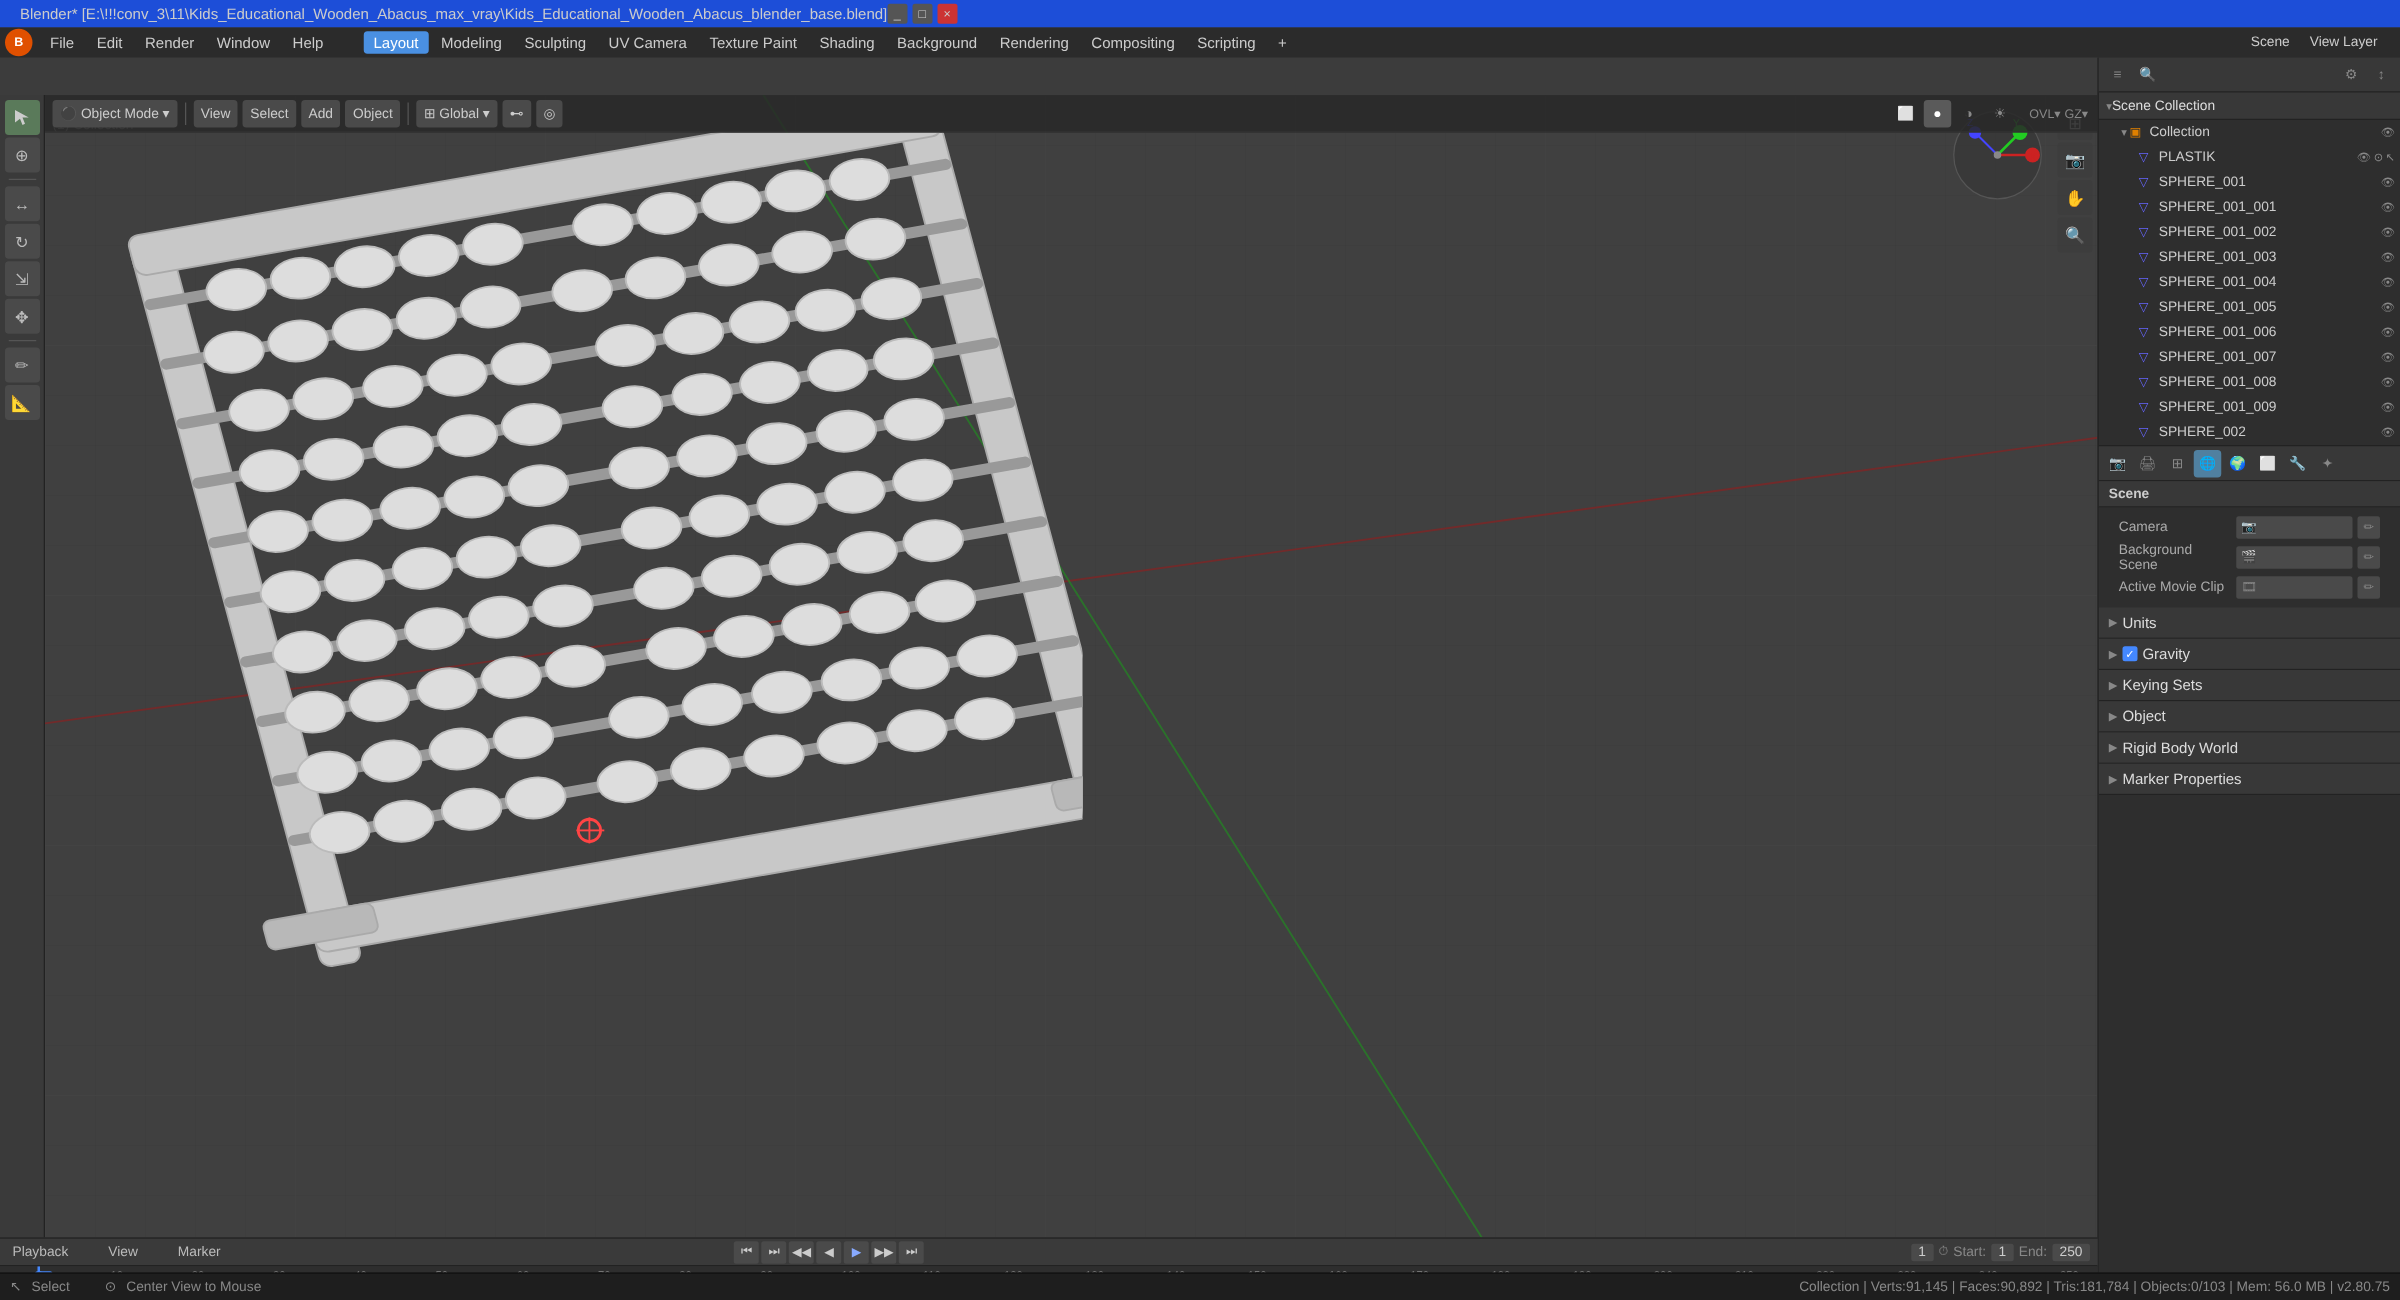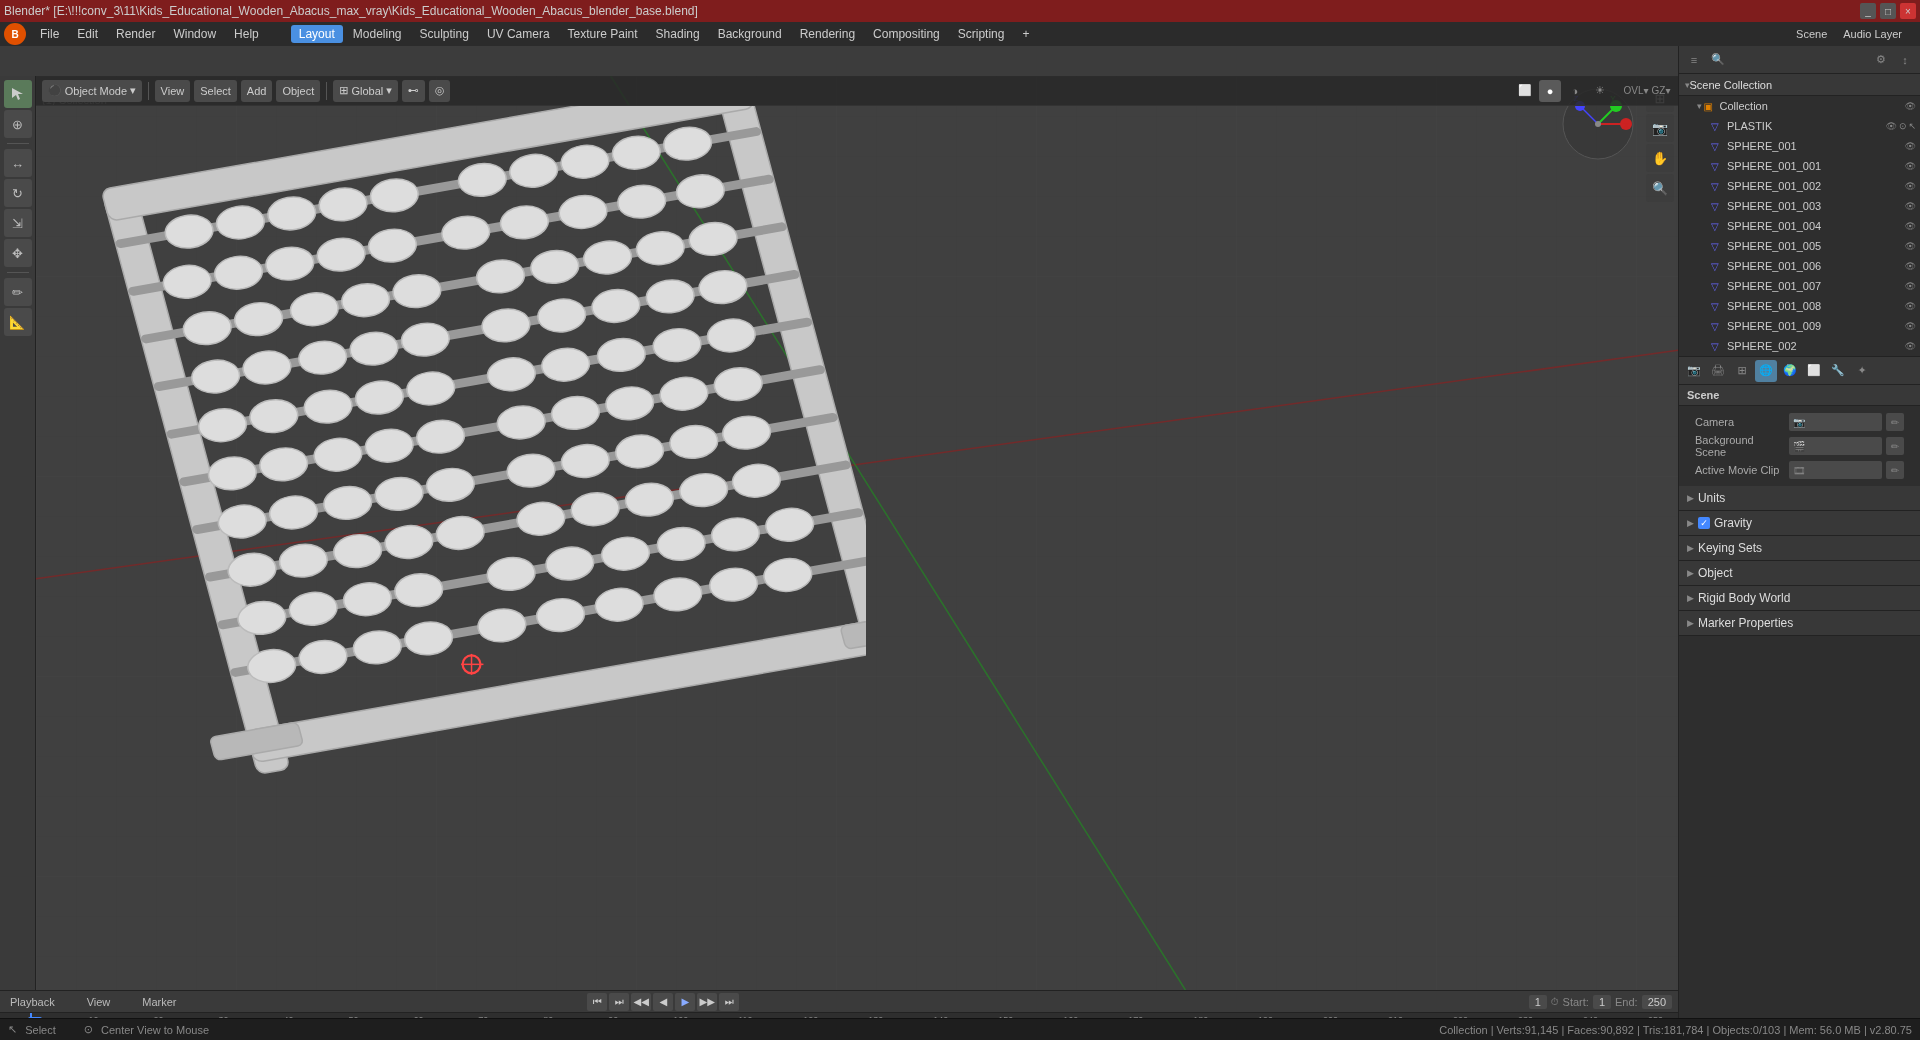--- a/index.html
+++ b/index.html
@@ -11,25 +11,24 @@
       font-size: 12px;
       color: #cccccc;
       overflow: hidden;
       position: relative;
     }
 
     
     #titlebar {
       width: 100%;
       height: 22px;
-      background: #7f1d1d;
-      display: flex;
-      align-items: center;
-      justify-content: space-between;
-      padding: 0 4px;
+      background: #1d4ed8;
+      display: flex;
+      align-items: center;
+      padding: 0 16px;
       position: absolute;
       top: 0;
       left: 0;
       z-index: 100;
     }
     #titlebar-controls {
       display: flex;
       gap: 4px;
     }
     .titlebar-btn {
@@ -594,21 +593,21 @@
   <div class="menu-item">Texture Paint</div>
   <div class="menu-item">Shading</div>
   <div class="menu-item">Background</div>
   <div class="menu-item">Rendering</div>
   <div class="menu-item">Compositing</div>
   <div class="menu-item">Scripting</div>
   <div class="menu-item">+</div>
   <div class="menu-divider"></div>
   <div class="menu-right">
     <div class="menu-right-item">Scene</div>
-    <div class="menu-right-item">Audio Layer</div>
+    <div class="menu-right-item">View Layer</div>
   </div>
 </div>
 
 <div id="viewport-top-header">
   <div class="vp-header-btn">
     <span>⚫</span>
     <span>Object Mode</span>
     <span>▾</span>
   </div>
   <div class="vp-header-separator"></div>

